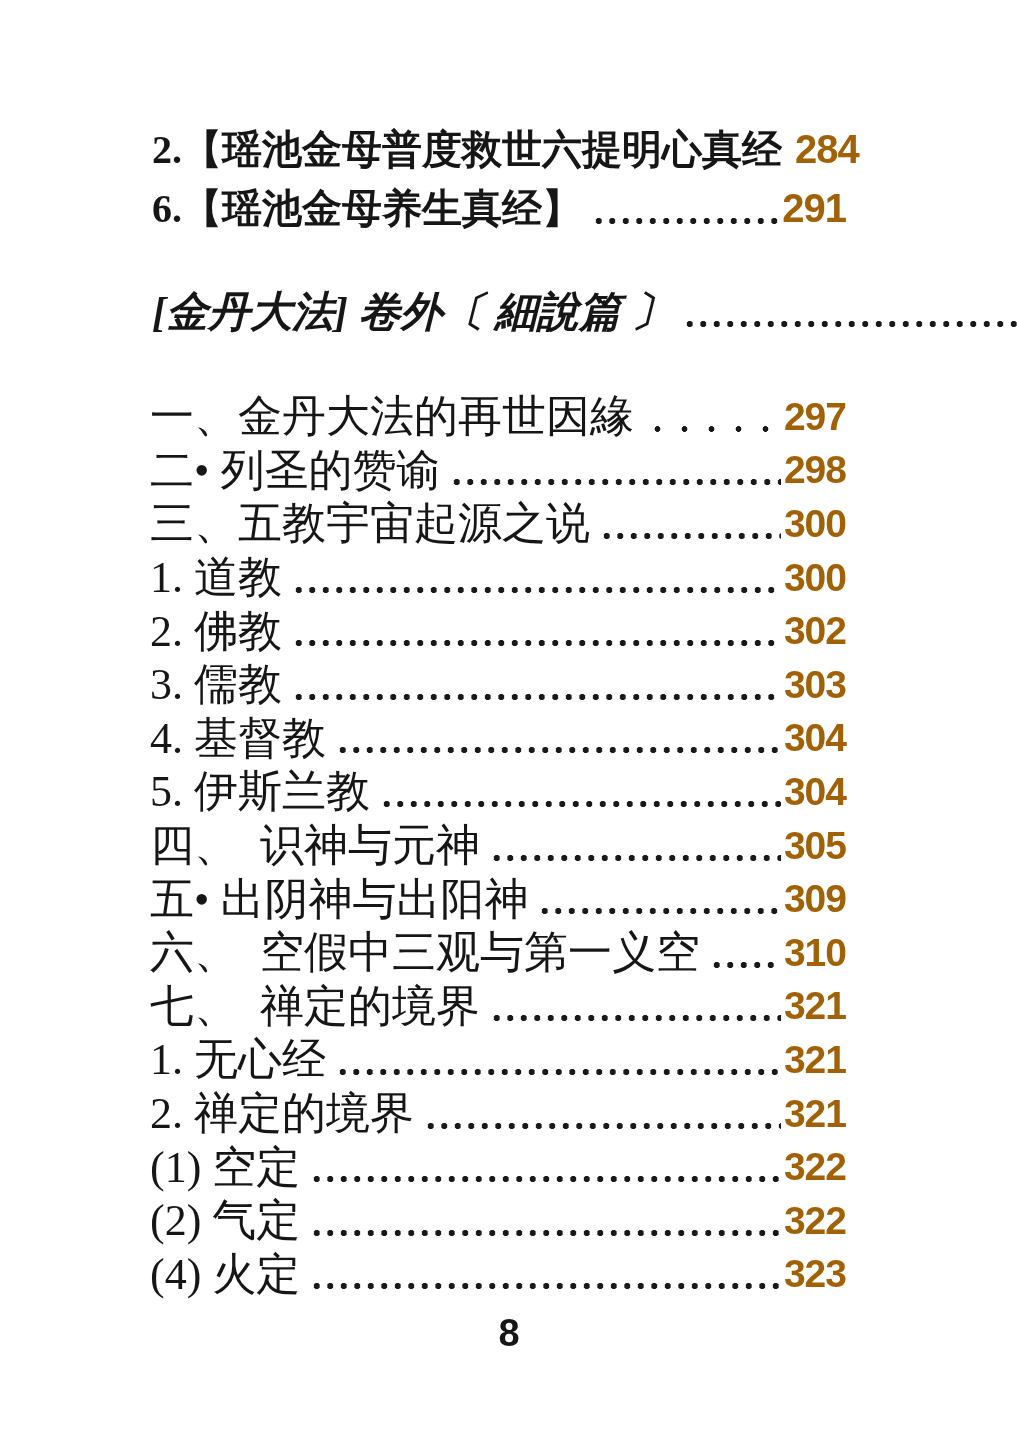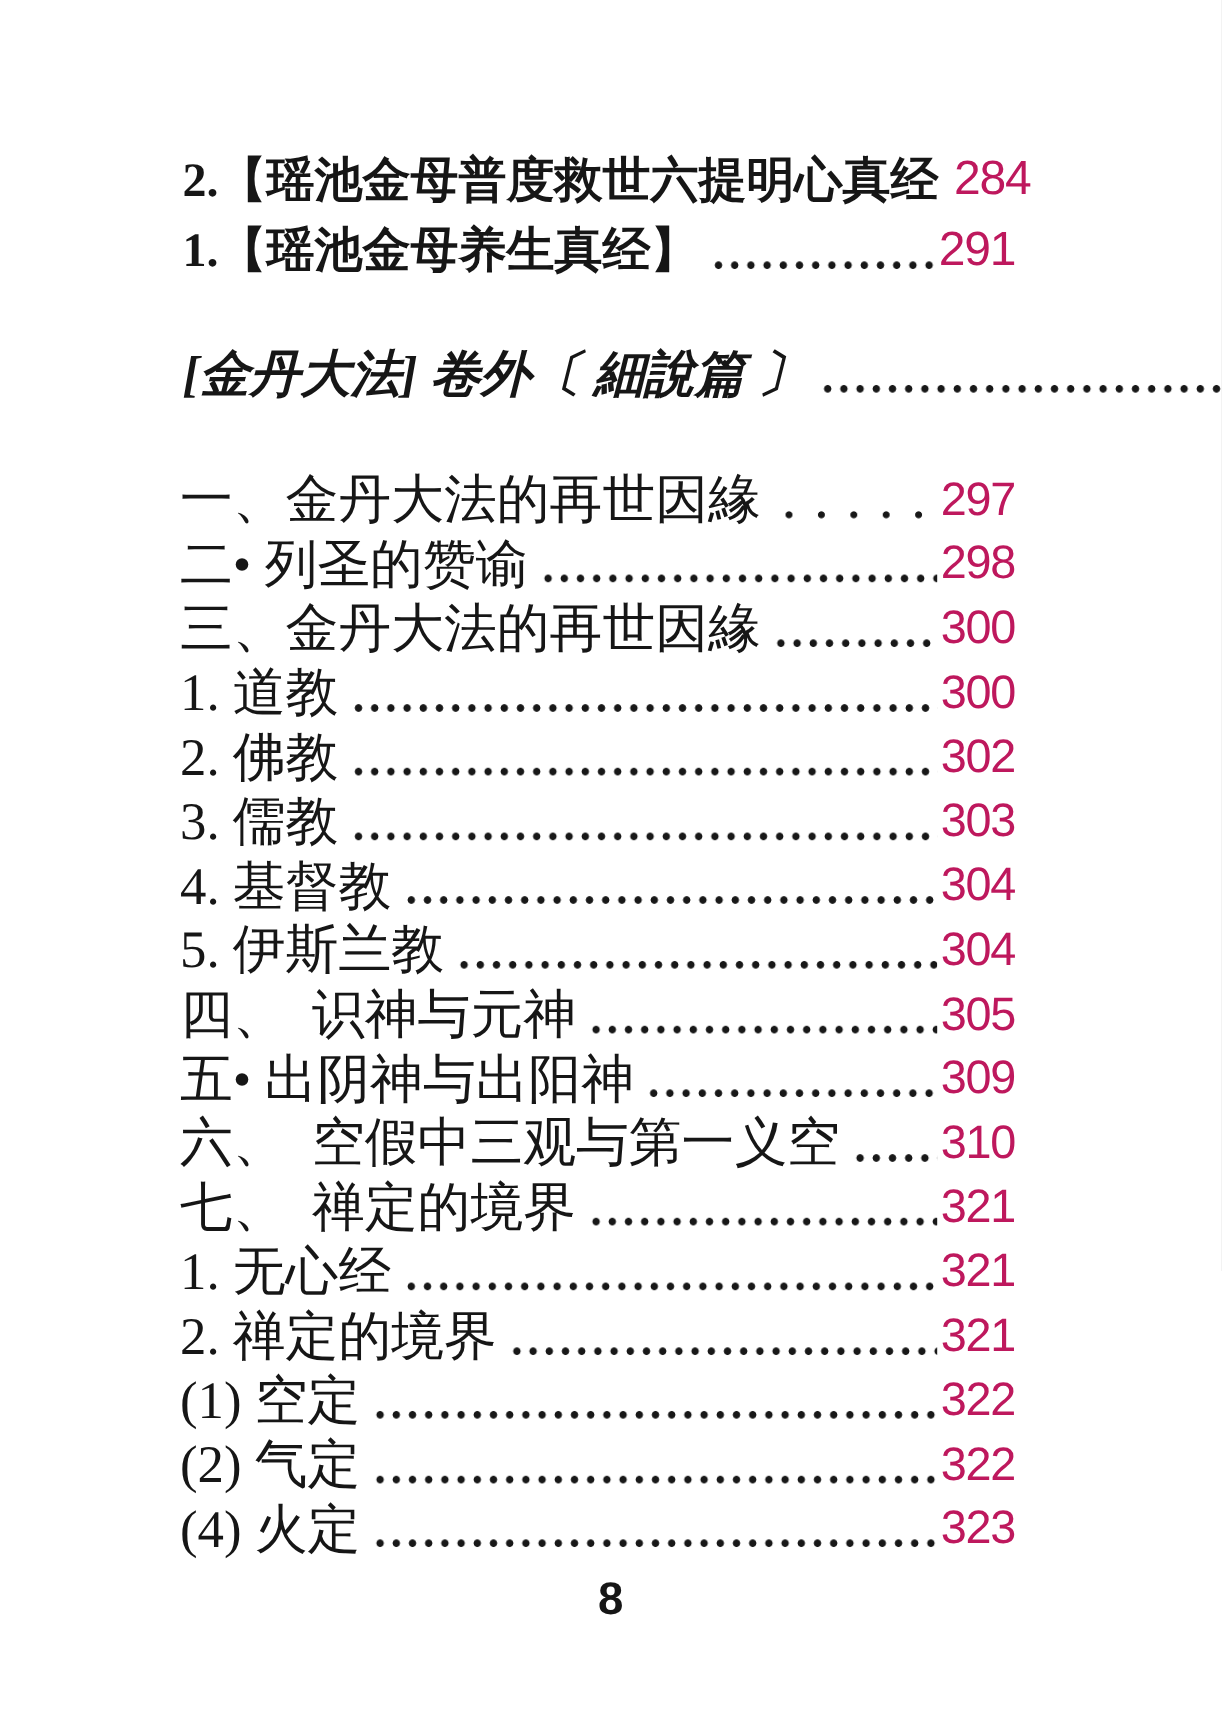--- a/index.html
+++ b/index.html
@@ -26,23 +26,23 @@
     white-space: pre;
     font-family: "Liberation Serif", "DejaVu Serif", serif;
     font-size: 44px;
     color: #161616;
     flex: 0 0 auto;
   }
 
   .page-num {
     flex: 0 0 auto;
     font-family: "Liberation Sans", "DejaVu Sans", sans-serif;
-    font-weight: normal;
+    font-weight: bold;
     font-size: 39px;
-    color: #be185d;
+    color: #a16207;
     letter-spacing: -1px;
   }
 
   
   .leader {
     flex: 1 1 auto;
     min-width: 0;
     height: 100%;
     margin-left: 10px;
     margin-right: 3px;
@@ -108,21 +108,21 @@
 
 <div class="doc-page">
 
   <div class="top-block">
     <div class="toc-row">
       <span class="label">2.【瑶池金母普度救世六提明心真经</span>
       <span class="leader ld-none"></span>
       <span class="page-num">284</span>
     </div>
     <div class="toc-row">
-      <span class="label">1.【瑶池金母养生真经】</span>
+      <span class="label">6.【瑶池金母养生真经】</span>
       <span class="leader ld-dots"></span>
       <span class="page-num">291</span>
     </div>
   </div>
 
   <div class="toc-row heading-row">
     <span class="label">[金丹大法] 卷外〔 細說篇 〕</span>
     <span class="leader ld-dots"></span>
 
   </div>
@@ -132,21 +132,21 @@
       <span class="label">一、金丹大法的再世因緣</span>
       <span class="leader ld-wide"></span>
       <span class="page-num">297</span>
     </div>
     <div class="toc-row">
       <span class="label">二• 列圣的赞谕</span>
       <span class="leader ld-dots"></span>
       <span class="page-num">298</span>
     </div>
     <div class="toc-row">
-      <span class="label">三、金丹大法的再世因緣</span>
+      <span class="label">三、五教宇宙起源之说</span>
       <span class="leader ld-dots"></span>
       <span class="page-num">300</span>
     </div>
     <div class="toc-row">
       <span class="label">1. 道教</span>
       <span class="leader ld-dots"></span>
       <span class="page-num">300</span>
     </div>
     <div class="toc-row">
       <span class="label">2. 佛教</span>

